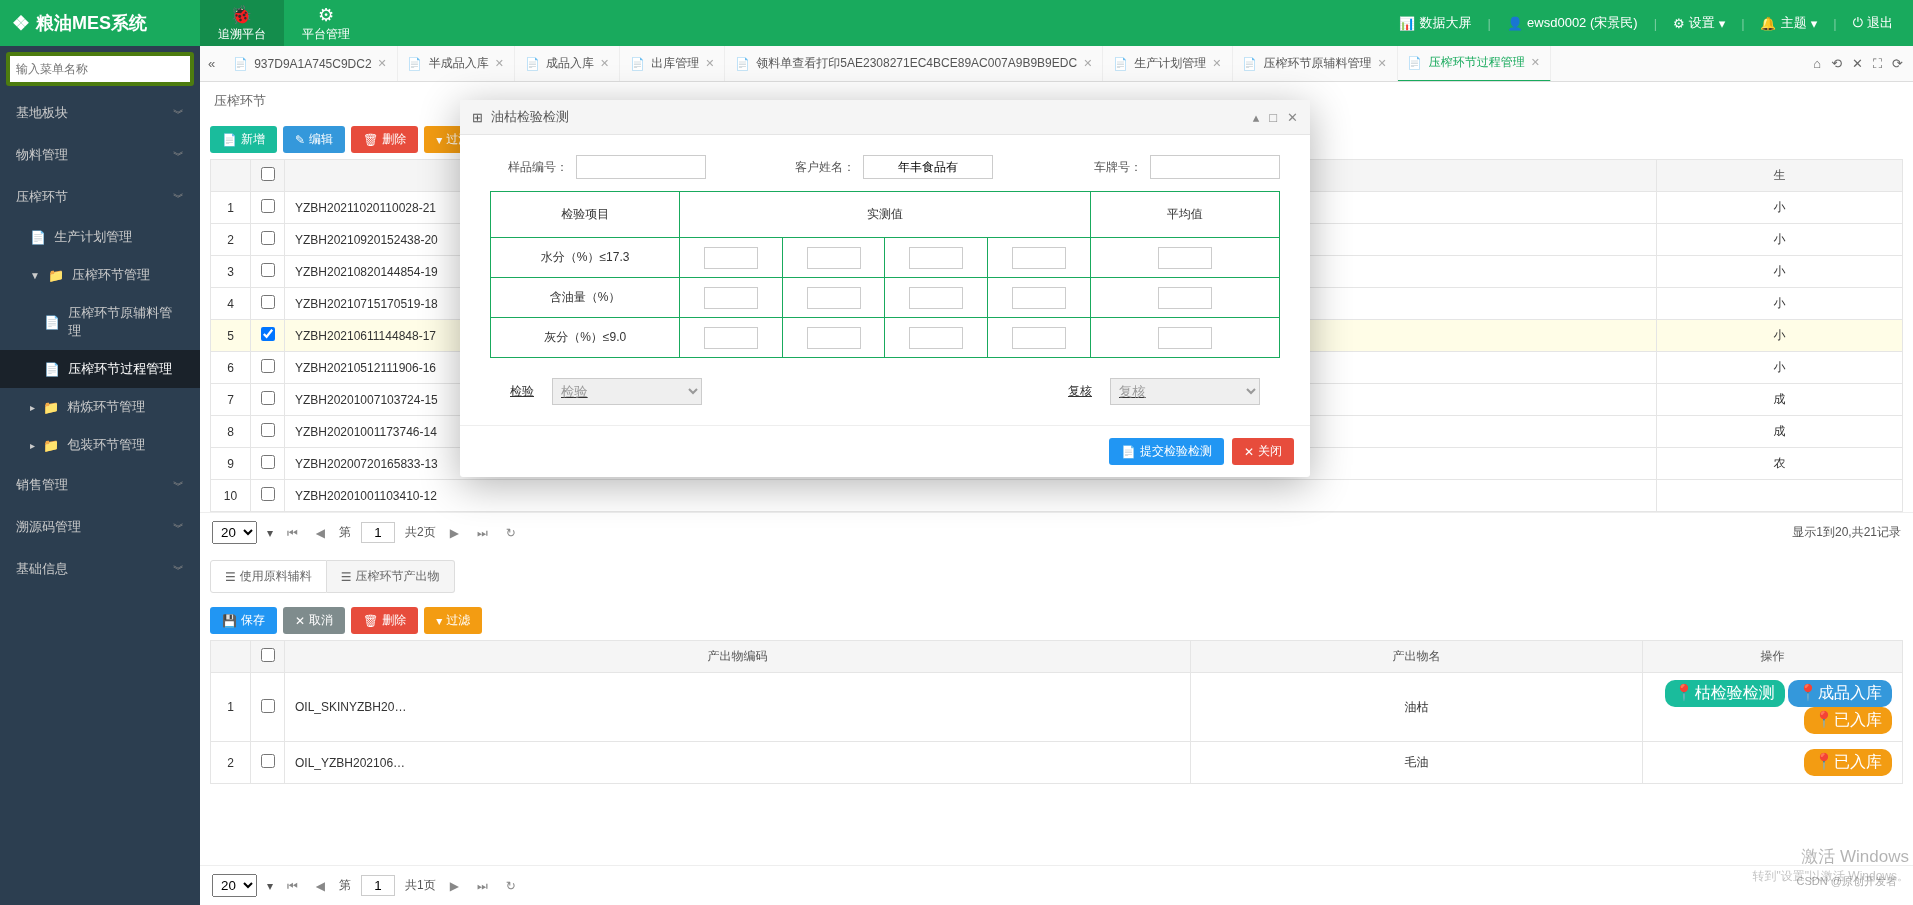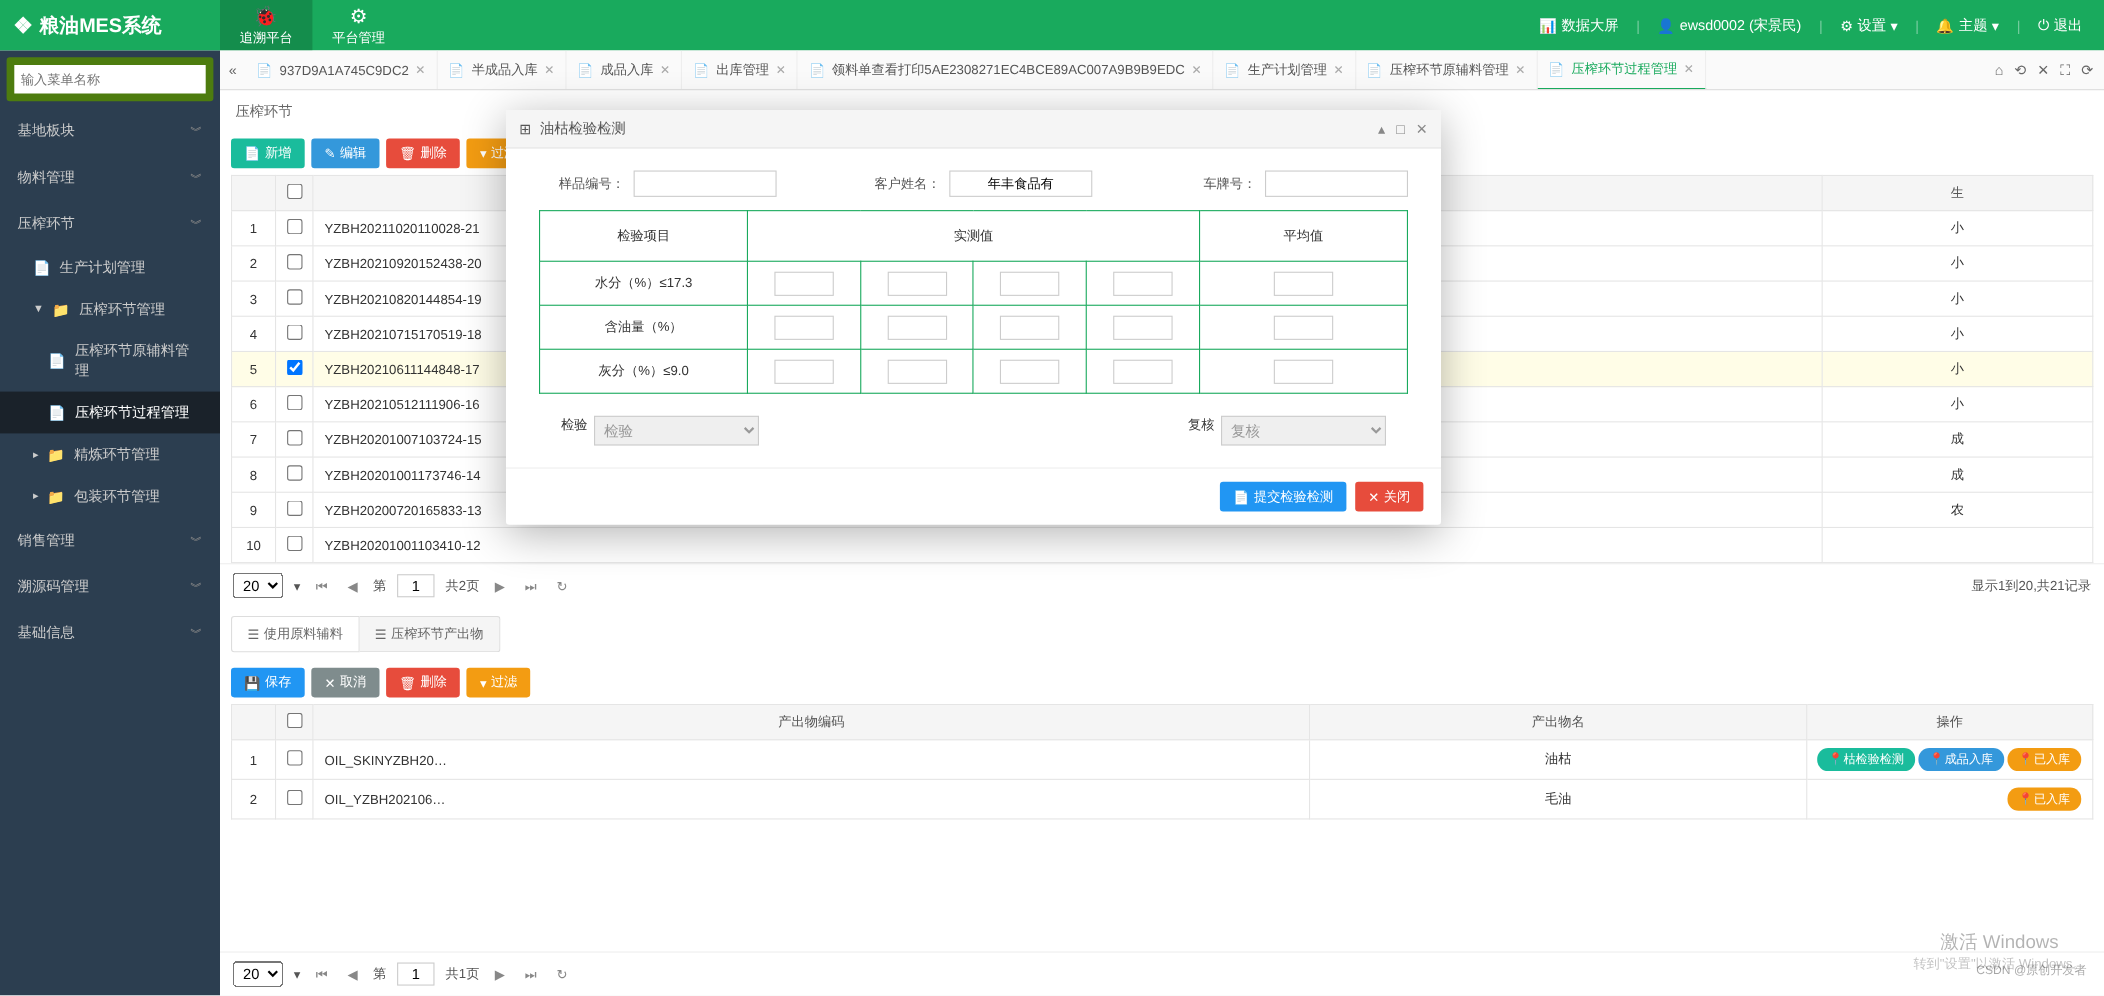--- a/index.html
+++ b/index.html
@@ -10,21 +10,21 @@
 .top-menu { display: flex; height: 46px; }
 .top-menu-item { padding: 0 18px; display: flex; flex-direction: column; align-items: center; justify-content: center; cursor: pointer; font-size: 12px; }
 .top-menu-item.active { background: #148d4c; }
 .top-menu-icon { font-size: 18px; }
 .top-right { margin-left: auto; display: flex; align-items: center; gap: 16px; padding-right: 20px; font-size: 13px; }
 .top-right-item { cursor: pointer; display: flex; align-items: center; gap: 4px; }
 .sep { color: rgba(255,255,255,0.4); }
 .layout { display: flex; height: calc(100vh - 46px); }
 .sidebar { width: 200px; background: #2c3e50; color: #ccc; display: flex; flex-direction: column; }
 .search-box { padding: 6px; }
-.search-box input { width: 100%; padding: 6px; background: #fff; border: 7px solid #4d7c0f; border-radius: 3px; font-size: 12px; }
+.search-box input { width: 100%; padding: 6px; background: #fff; border: 4px solid #4d7c0f; border-radius: 3px; font-size: 12px; }
 .menu { flex: 1; overflow: auto; }
 .menu-item { padding: 12px 16px; display: flex; justify-content: space-between; align-items: center; cursor: pointer; font-size: 13px; }
 .menu-item.expanded { background: #232d38; color: #fff; }
 .submenu-item { padding: 10px 16px 10px 30px; cursor: pointer; font-size: 13px; display: flex; align-items: center; gap: 8px; }
 .submenu-item.lv2 { padding-left: 44px; }
 .submenu-item.active { background: #1a222a; color: #fff; }
 .chev { font-size: 11px; color: #888; }
 .content { flex: 1; display: flex; flex-direction: column; background: #fff; position: relative; }
 .tabs { display: flex; border-bottom: 1px solid #ddd; height: 36px; align-items: center; overflow: hidden; background: #fafafa;}
 .tab { padding: 0 10px; height: 36px; display: flex; align-items: center; gap: 6px; font-size: 12px; border-right: 1px solid #eee; cursor: pointer; white-space: nowrap; color: #555;}
@@ -52,21 +52,21 @@
 .pager { display: flex; align-items: center; gap: 10px; padding: 8px 12px; font-size: 12px; color: #555; border-top: 1px solid #eee;}
 .pager select { padding: 2px 4px; }
 .pager input { width: 34px; text-align: center; padding: 2px; border: 1px solid #ccc;}
 .pager-btn { color: #888; cursor: pointer; padding: 0 4px;}
 .pager-info { margin-left: auto; }
 .sub-tabs { display: flex; padding: 8px 10px; gap: 0; }
 .sub-tab { padding: 7px 14px; border: 1px solid #ddd; font-size: 12px; cursor: pointer; color: #666; display:flex; align-items:center; gap:4px;}
 .sub-tab:first-child { border-radius: 3px 0 0 3px; }
 .sub-tab:last-child { border-radius: 0 3px 3px 0; border-left: none;}
 .sub-tab.active { background: #f5f5f5; }
-.badge { padding: 3px 10px; border-radius: 10px; color: #fff; font-size: 11px; display: inline-flex; align-items: center; gap: 3px; cursor: pointer;}
+.badge { padding: 3px 10px; border-radius: 10px; color: #fff; font-size: 16px; display: inline-flex; align-items: center; gap: 3px; cursor: pointer;}
 .badge-orange { background: #f39c12; }
 .badge-blue { background: #3498db; }
 .badge-green { background: #1abc9c; }
 .modal { position: absolute; left: 460px; top: 100px; width: 850px; background: #fff; box-shadow: 0 8px 40px rgba(0,0,0,0.3); border-radius: 3px; z-index: 101;}
 .modal-head { background: #f5f5f5; padding: 8px 12px; display: flex; align-items: center; gap: 8px; font-size: 13px; color: #555; border-bottom: 1px solid #e5e5e5;}
 .modal-head-actions { margin-left: auto; display: flex; gap: 10px; color: #888;}
 .modal-head-actions span { cursor: pointer; }
 .modal-body { padding: 20px 30px; }
 .report-title { text-align: center; font-size: 18px; font-weight: bold; margin-bottom: 2px; }
 .report-sub { text-align: center; font-size: 16px; margin-bottom: 18px; }
@@ -74,24 +74,24 @@
 .form-group { display: flex; align-items: center; gap: 8px; font-size: 12px; }
 .form-group label { width: 78px; text-align: right; color: #555;}
 .form-group input { width: 130px; padding: 4px 6px; border: 1px solid #ccc; font-size: 12px; text-align: center;}
 .date-wrap { position: relative; }
 .date-icon { position: absolute; right: 4px; top: 3px; color: #c33; font-size: 13px;}
 .insp-table { width: 100%; border-collapse: collapse; margin-top: 12px; }
 .insp-table th, .insp-table td { border: 1px solid #19aa5d; padding: 0; text-align: center; font-size: 12px; height: 40px;}
 .insp-table th { font-weight: normal; height: 46px;}
 .insp-table input { width: 54px; padding: 3px; border: 1px solid #ccc; text-align: center; font-size: 12px;}
 .sig-row { display: flex; justify-content: space-between; margin-top: 20px; padding: 0 20px;}
-.sig-group { display: flex; gap: 6px; font-size: 12px;}
+.sig-group { display: flex; align-items: center; gap: 18px; font-size: 12px; text-decoration: underline;}
 .sig-group select { width: 150px; padding: 4px; border: 1px solid #ccc; color: #999;}
 .modal-foot { padding: 12px 16px; display: flex; justify-content: flex-end; gap: 8px; border-top: 1px solid #eee;}
-.watermark { position: fixed; right: 17px; bottom: 20px; color: rgba(0,0,0,0.25); font-size: 12px; text-align: center; z-index: 200; pointer-events: none;}
+.watermark { position: fixed; right: 4px; bottom: 20px; color: rgba(0,0,0,0.25); font-size: 12px; text-align: right; z-index: 200; pointer-events: none;}
 .watermark .t1 { font-size: 17px; color: rgba(0,0,0,0.3);}
 .csdn { position: fixed; right: 16px; bottom: 16px; font-size: 11px; color: rgba(0,0,0,0.35); z-index: 201; pointer-events:none;}
 .chk { width: 14px; height: 14px; }
 </style>
 </head>
 <body>
 
 <div class="top-bar">
   <div class="logo">
     <span class="logo-icon">❖</span>

